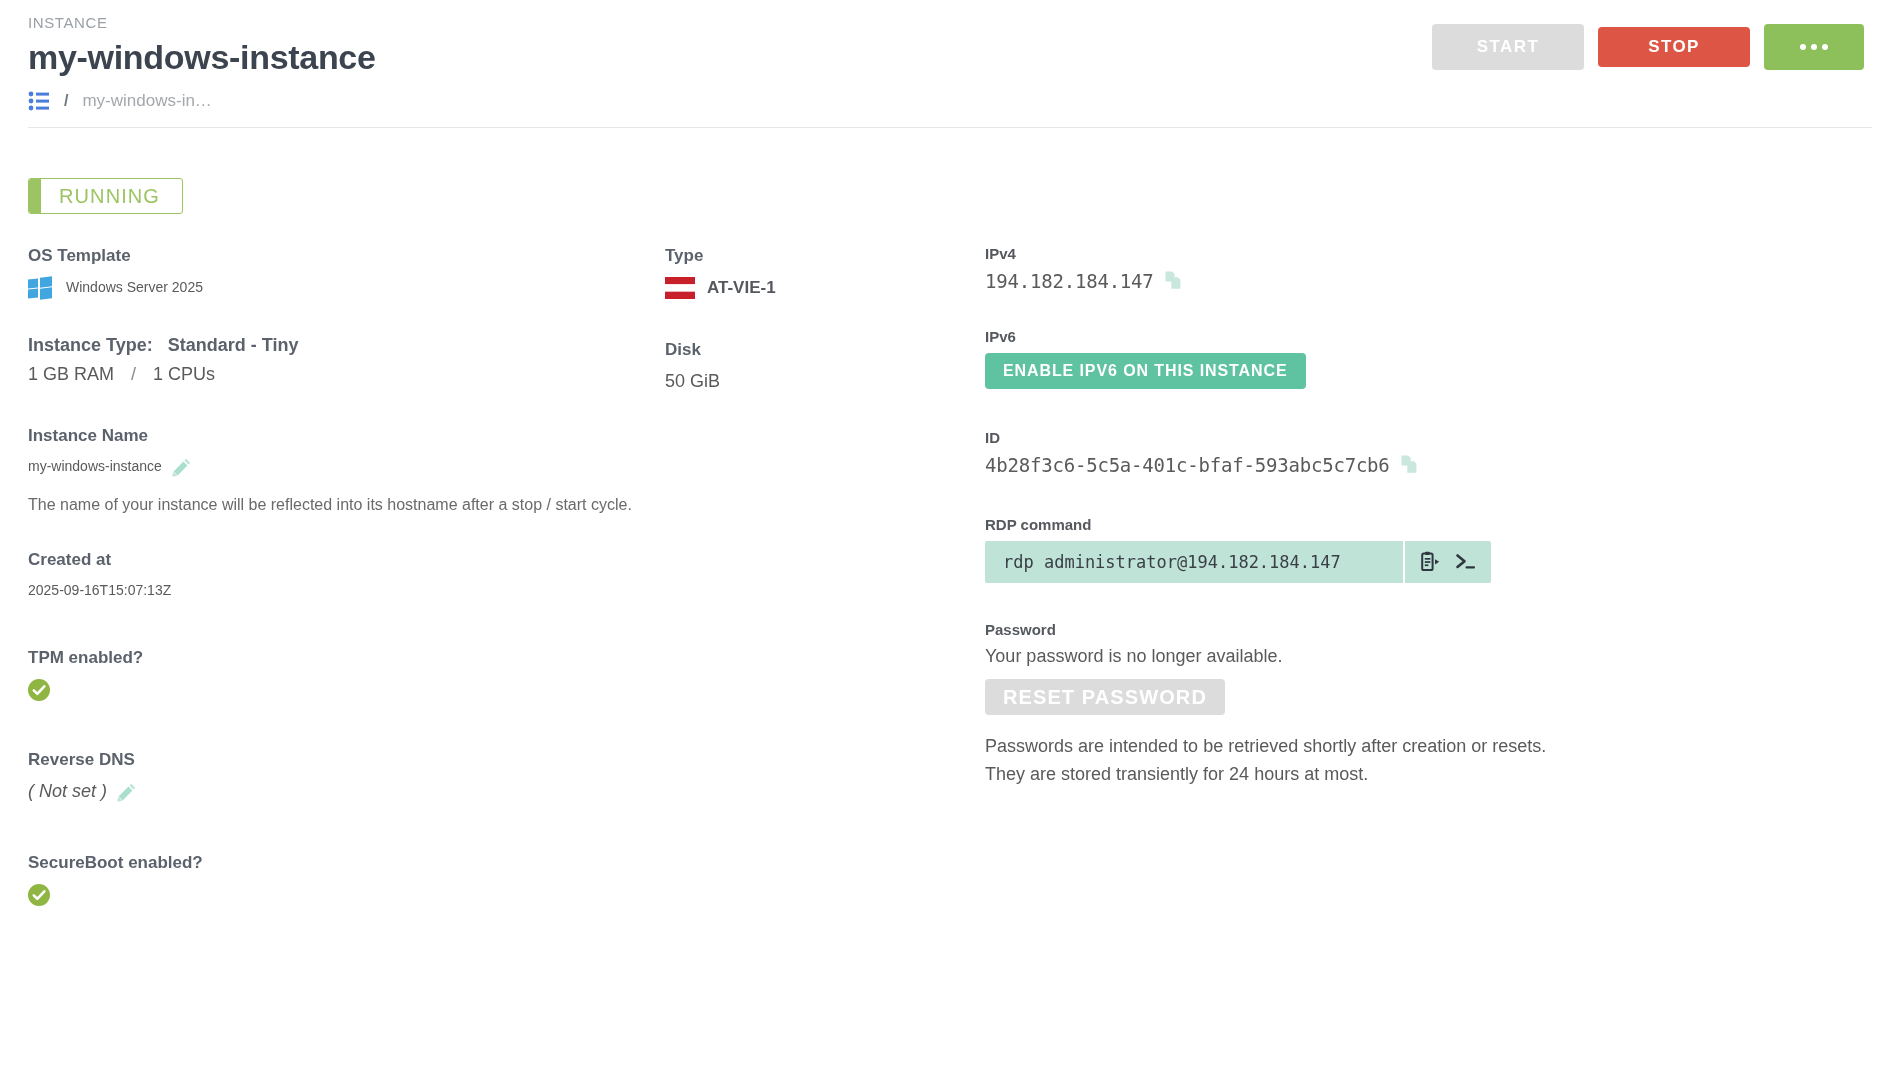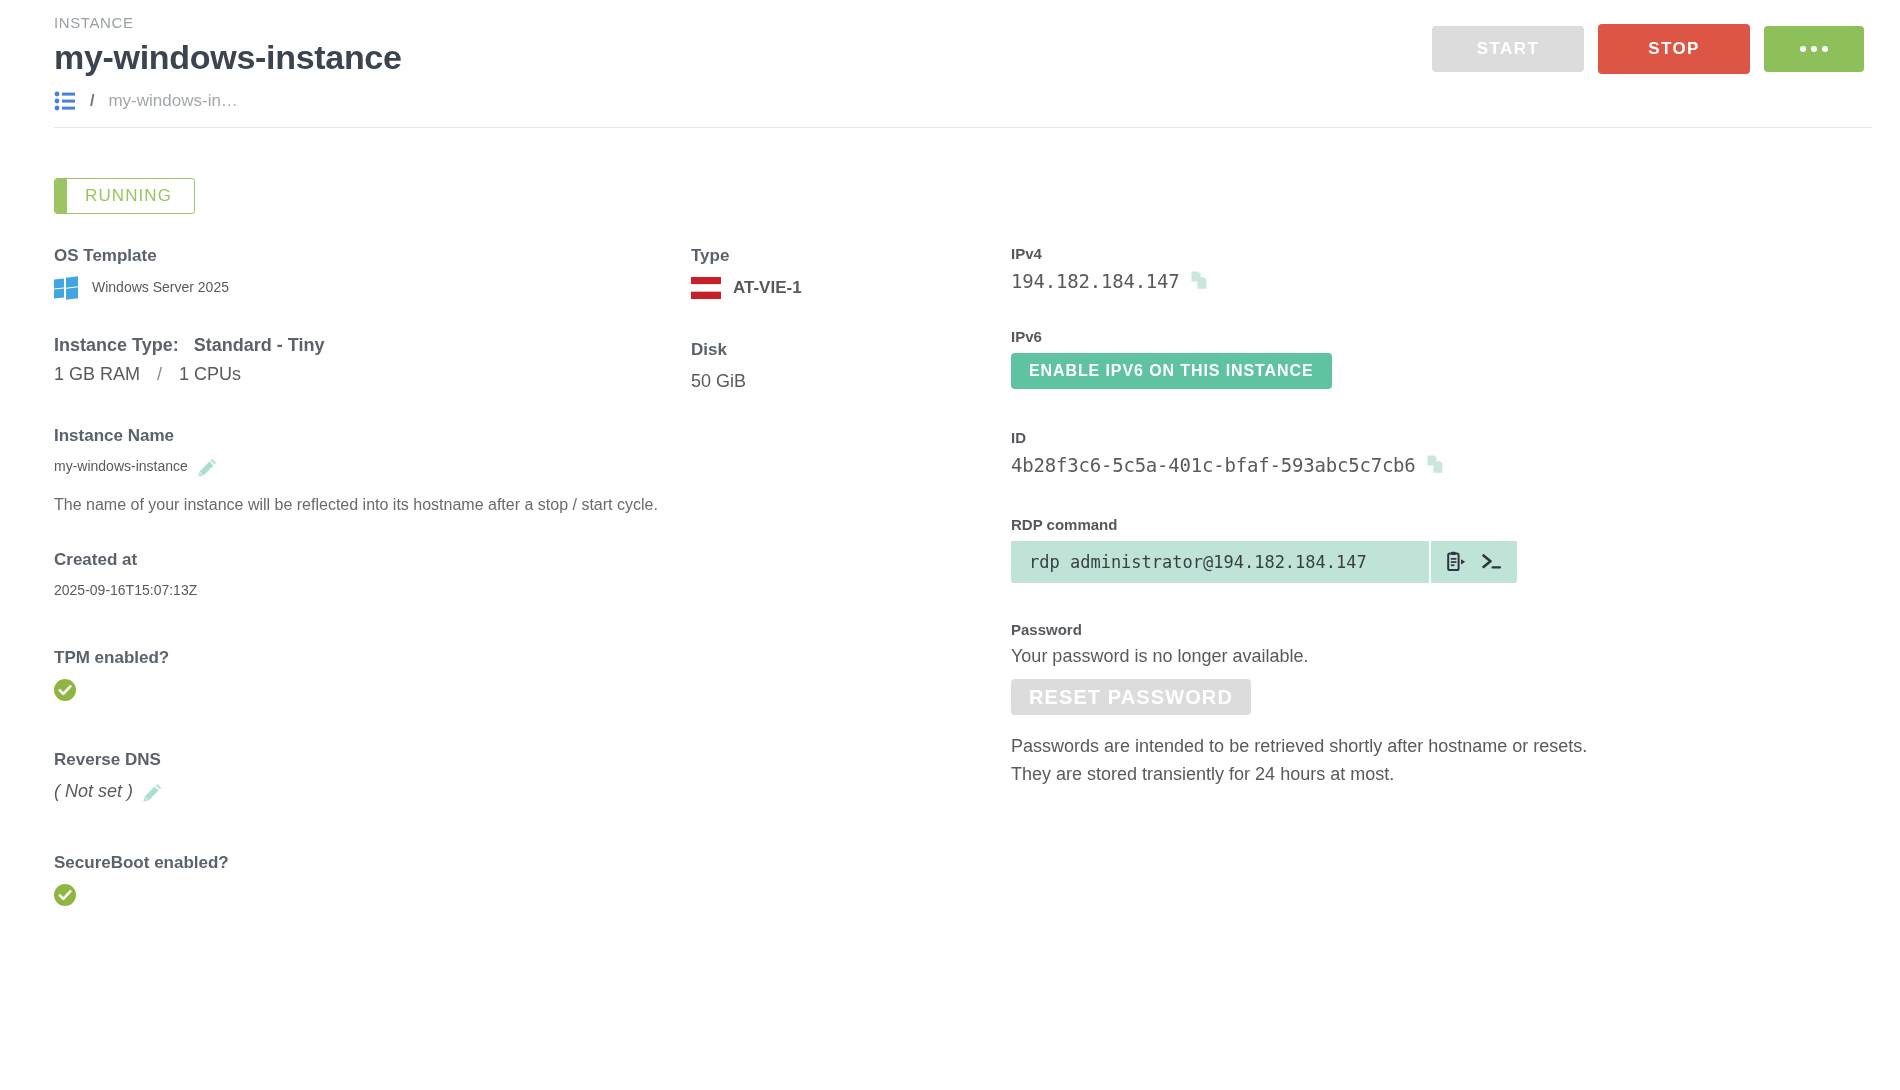--- a/index.html
+++ b/index.html
@@ -4,21 +4,21 @@
 <style>
   * { box-sizing: border-box; }
   html, body {
     margin: 0; padding: 0;
     width: 1900px; height: 1090px;
     background: #ffffff;
     font-family: "Liberation Sans", sans-serif;
     color: #4a4a4a;
     overflow: hidden;
   }
-  .page { position: relative; width: 1900px; height: 1090px; padding-left: 26px; }
+  .page { position: relative; width: 1900px; height: 1090px; }
 
   
   .header { padding: 14px 28px 0 28px; position: relative; }
   .eyebrow {
     font-size: 15px; letter-spacing: 0.6px;
     color: #9aa0a6; font-weight: 400; text-transform: uppercase;
     line-height: 1.2;
   }
   .page-title {
     font-size: 34px; font-weight: bold; color: #3c4450;
@@ -29,21 +29,21 @@
     display: flex; gap: 14px; align-items: center;
   }
   .btn {
     border: none; border-radius: 4px;
     font-family: "Liberation Sans", sans-serif;
     font-weight: bold; font-size: 17px; letter-spacing: 1.4px;
     color: #ffffff; cursor: pointer; padding: 0;
     display: flex; align-items: center; justify-content: center;
   }
   .btn-start { width: 152px; height: 46px; background: #dcdcdc; color: #ffffff; cursor: default; }
-  .btn-stop  { width: 152px; height: 50px; background: #dd5544; }
+  .btn-stop  { width: 152px; height: 40px; background: #dd5544; }
   .btn-more  { width: 100px; height: 46px; background: #8dc05a; }
   .dots { display: flex; gap: 5px; align-items: center; }
   .dots i { width: 6px; height: 6px; border-radius: 50%; background: #ffffff; display: block; }
 
   
   .breadcrumb {
     display: flex; align-items: center; gap: 14px;
     padding: 14px 28px 16px 28px;
     font-size: 17px; color: #a3a8ad;
   }
@@ -54,21 +54,21 @@
   .status-wrap { padding: 50px 28px 0 28px; }
   .status-badge {
     display: inline-flex; align-items: stretch;
     border: 1px solid #9cc462; border-radius: 3px;
     background: #ffffff; height: 36px; overflow: hidden;
   }
   .status-bar { width: 12px; background: #9cc462; }
   .status-text {
     display: flex; align-items: center;
     padding: 0 22px 0 18px;
-    color: #9cc462; font-size: 17px; letter-spacing: 1.1px; font-weight: 400;
+    color: #9cc462; font-size: 20px; letter-spacing: 1.1px; font-weight: 400;
   }
 
   
   .columns { position: relative; padding: 0 28px; margin-top: 28px; }
   .col { position: absolute; top: 0; }
   .col-left   { left: 28px;   width: 620px; }
   .col-mid    { left: 665px;  width: 300px; }
   .col-right  { left: 985px;  width: 880px; }
 
   .field { margin-bottom: 26px; }
@@ -349,21 +349,21 @@
             </span>
           </div>
         </div>
       </div>
 
       <div class="field">
         <div class="flabel-sm">Password</div>
         <div class="pw-text">Your password is no longer available.</div>
         <button class="btn-reset">RESET PASSWORD</button>
         <div class="pw-note">
-          <div>Passwords are intended to be retrieved shortly after hostname or resets.</div>
+          <div>Passwords are intended to be retrieved shortly after creation or resets.</div>
           <div>They are stored transiently for 24 hours at most.</div>
         </div>
       </div>
 
     </div>
 
   </div>
 </div>
 
 </body></html>

